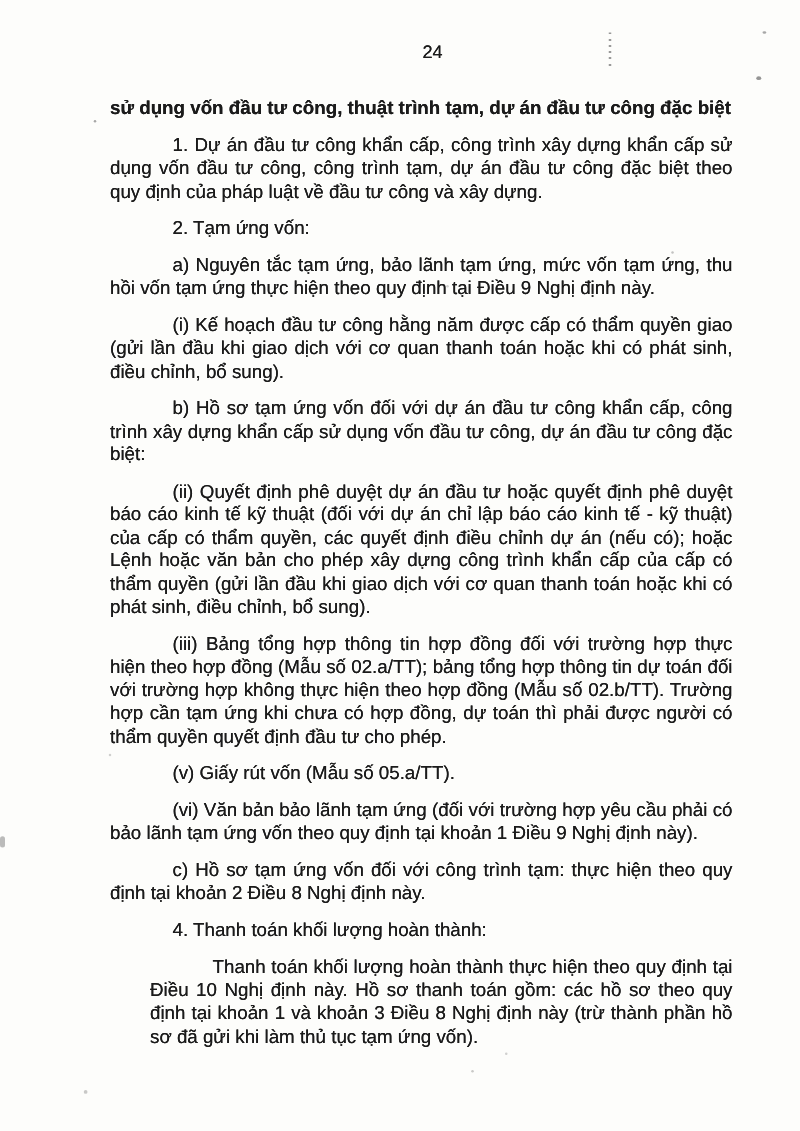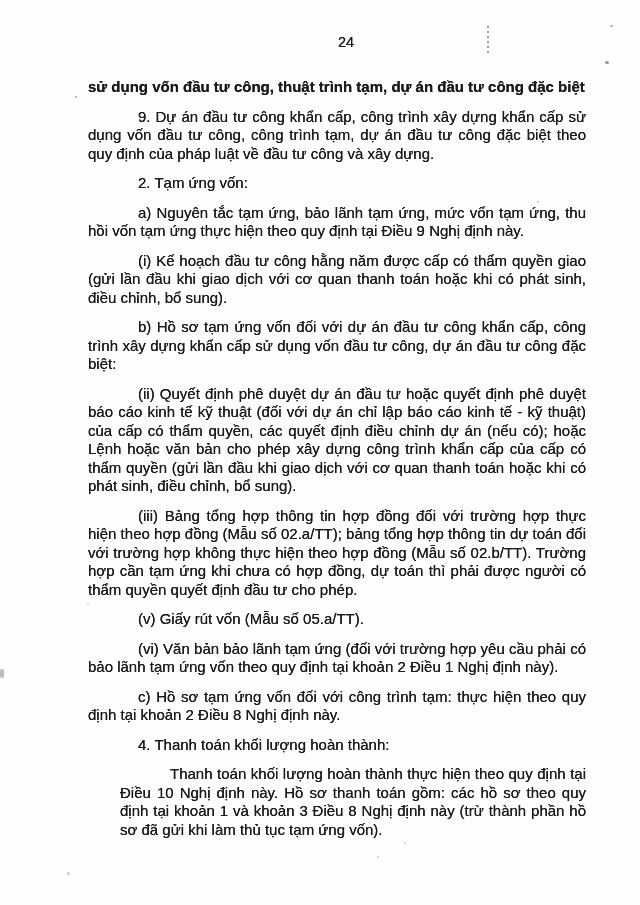--- a/index.html
+++ b/index.html
@@ -88,28 +88,28 @@
   <div class="artifact speck s10"></div>
 
   <div class="page-number">24</div>
 
   <div class="content">
 
     <h1 class="heading">
       <span class="hline hline2">sử dụng vốn đầu tư công, thuật trình tạm, dự án đầu tư công đặc biệt</span>
     </h1>
 
-    <p>9. Dự án đầu tư công khẩn cấp, công trình xây dựng khẩn cấp sử dụng vốn đầu tư công, công trình tạm, dự án đầu tư công đặc biệt theo quy định của pháp luật về đầu tư công và xây dựng.</p>
+    <p>1. Dự án đầu tư công khẩn cấp, công trình xây dựng khẩn cấp sử dụng vốn đầu tư công, công trình tạm, dự án đầu tư công đặc biệt theo quy định của pháp luật về đầu tư công và xây dựng.</p>
     <p>2. Tạm ứng vốn:</p>
     <p>a) Nguyên tắc tạm ứng, bảo lãnh tạm ứng, mức vốn tạm ứng, thu hồi vốn tạm ứng thực hiện theo quy định tại Điều 9 Nghị định này.</p>
     <p>(i) Kế hoạch đầu tư công hằng năm được cấp có thẩm quyền giao (gửi lần đầu khi giao dịch với cơ quan thanh toán hoặc khi có phát sinh, điều chỉnh, bổ sung).</p>
     <p>b) Hồ sơ tạm ứng vốn đối với dự án đầu tư công khẩn cấp, công trình xây dựng khẩn cấp sử dụng vốn đầu tư công, dự án đầu tư công đặc biệt:</p>
     <p>(ii) Quyết định phê duyệt dự án đầu tư hoặc quyết định phê duyệt báo cáo kinh tế kỹ thuật (đối với dự án chỉ lập báo cáo kinh tế - kỹ thuật) của cấp có thẩm quyền, các quyết định điều chỉnh dự án (nếu có); hoặc Lệnh hoặc văn bản cho phép xây dựng công trình khẩn cấp của cấp có thẩm quyền (gửi lần đầu khi giao dịch với cơ quan thanh toán hoặc khi có phát sinh, điều chỉnh, bổ sung).</p>
     <p>(iii) Bảng tổng hợp thông tin hợp đồng đối với trường hợp thực hiện theo hợp đồng (Mẫu số 02.a/TT); bảng tổng hợp thông tin dự toán đối với trường hợp không thực hiện theo hợp đồng (Mẫu số 02.b/TT). Trường hợp cần tạm ứng khi chưa có hợp đồng, dự toán thì phải được người có thẩm quyền quyết định đầu tư cho phép.</p>
     <p>(v) Giấy rút vốn (Mẫu số 05.a/TT).</p>
-    <p>(vi) Văn bản bảo lãnh tạm ứng (đối với trường hợp yêu cầu phải có bảo lãnh tạm ứng vốn theo quy định tại khoản 2 Điều 1 Nghị định này).</p>
+    <p>(vi) Văn bản bảo lãnh tạm ứng (đối với trường hợp yêu cầu phải có bảo lãnh tạm ứng vốn theo quy định tại khoản 1 Điều 9 Nghị định này).</p>
     <p>c) Hồ sơ tạm ứng vốn đối với công trình tạm: thực hiện theo quy định tại khoản 2 Điều 8 Nghị định này.</p>
     <p>4. Thanh toán khối lượng hoàn thành:</p>
     <p>Thanh toán khối lượng hoàn thành thực hiện theo quy định tại Điều 10 Nghị định này. Hồ sơ thanh toán gồm: các hồ sơ theo quy định tại khoản 1 và khoản 3 Điều 8 Nghị định này (trừ thành phần hồ sơ đã gửi khi làm thủ tục tạm ứng vốn).</p>
 
   </div>
 
 </div>
 
 </body></html>

